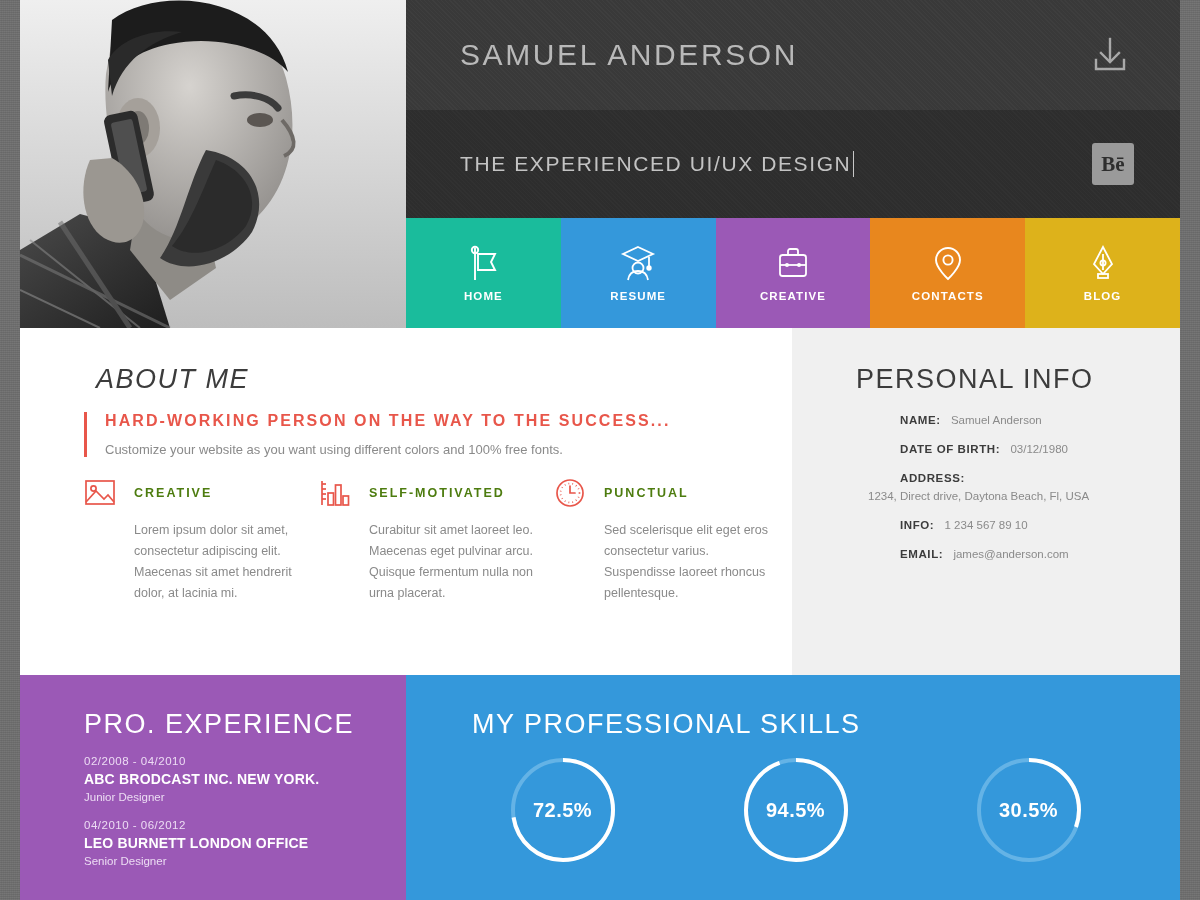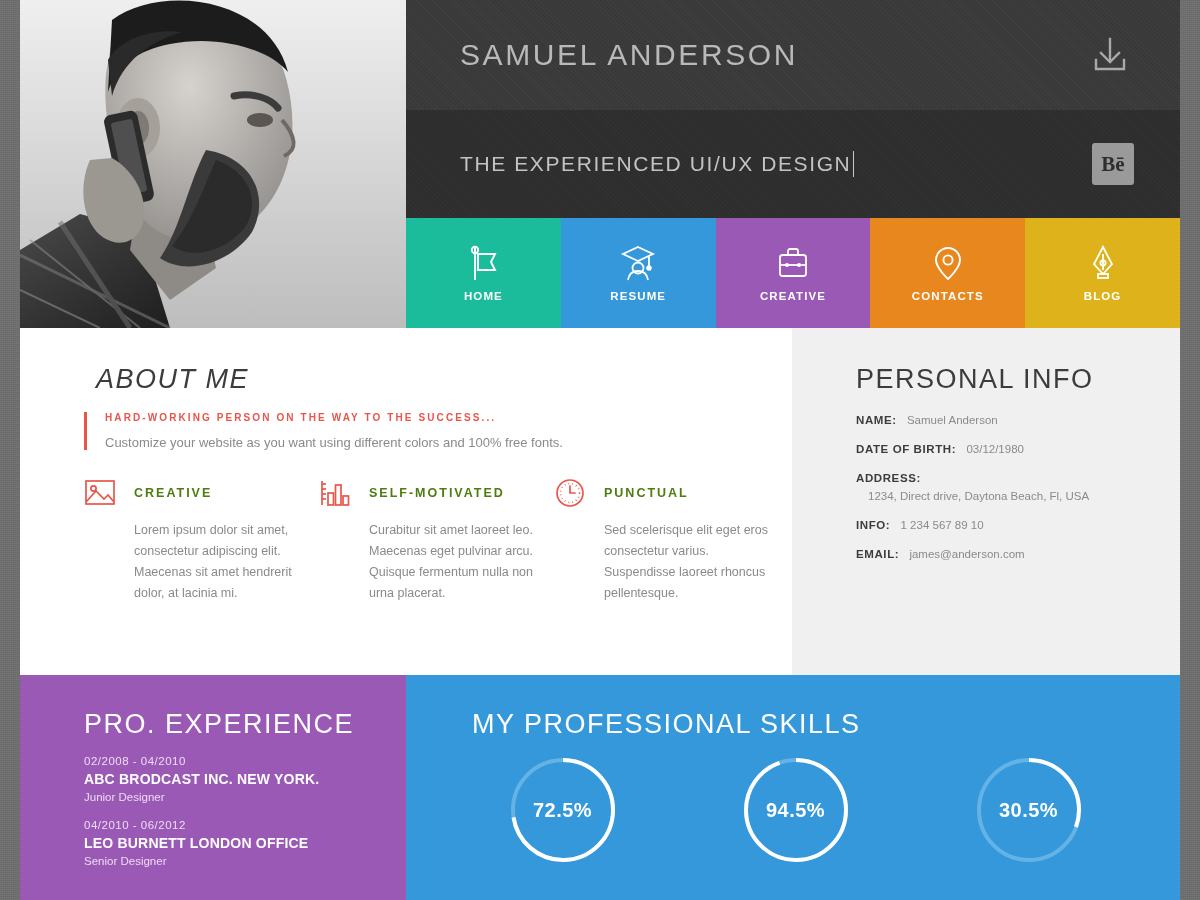--- a/index.html
+++ b/index.html
@@ -133,21 +133,21 @@
   }
   .about .sec-title { position: absolute; left: 76px; top: 36px; font-style: italic; }
 
   .tagline-wrap {
     position: absolute; left: 64px; top: 84px; width: 630px;
     border-left: 3px solid #e8564a;
     padding-left: 18px;
   }
   .tagline {
     color: #e8564a;
-    font-size: 10px;
+    font-size: 16px;
     font-weight: bold;
     letter-spacing: 2.1px;
     margin-bottom: 12px;
   }
   .subline { color: #8a8a8a; font-size: 13px; }
 
   .features {
     position: absolute; left: 64px; top: 148px;
     width: 690px; display: flex; gap: 20px;
   }
@@ -166,21 +166,21 @@
   
   .pinfo {
     position: absolute; left: 772px; top: 328px;
     width: 388px; height: 347px;
     background: #f0f0f0;
     padding-left: 12px;
   }
   .pinfo .sec-title { position: absolute; left: 64px; top: 36px; }
   .pinfo-list { position: absolute; left: 64px; top: 86px; width: 300px; }
   .pi-row { margin-bottom: 17px; font-size: 11.5px; }
-  .pi-key { font-weight: bold; color: #3c3c3c; letter-spacing: .6px; }
+  .pi-key { font-weight: bold; color: #3c3c3c; letter-spacing: .6px; margin-left: 44px; }
   .pi-val { color: #8a8a8a; margin-left: 7px; }
   .pi-val.block { display: block; margin-left: 12px; margin-top: 6px; }
 
   
   .exp {
     position: absolute; left: 0; top: 675px;
     width: 386px; height: 225px;
     background: #9b59b6;
   }
   .exp .sec-title { position: absolute; left: 64px; top: 34px; color: #fff; }

